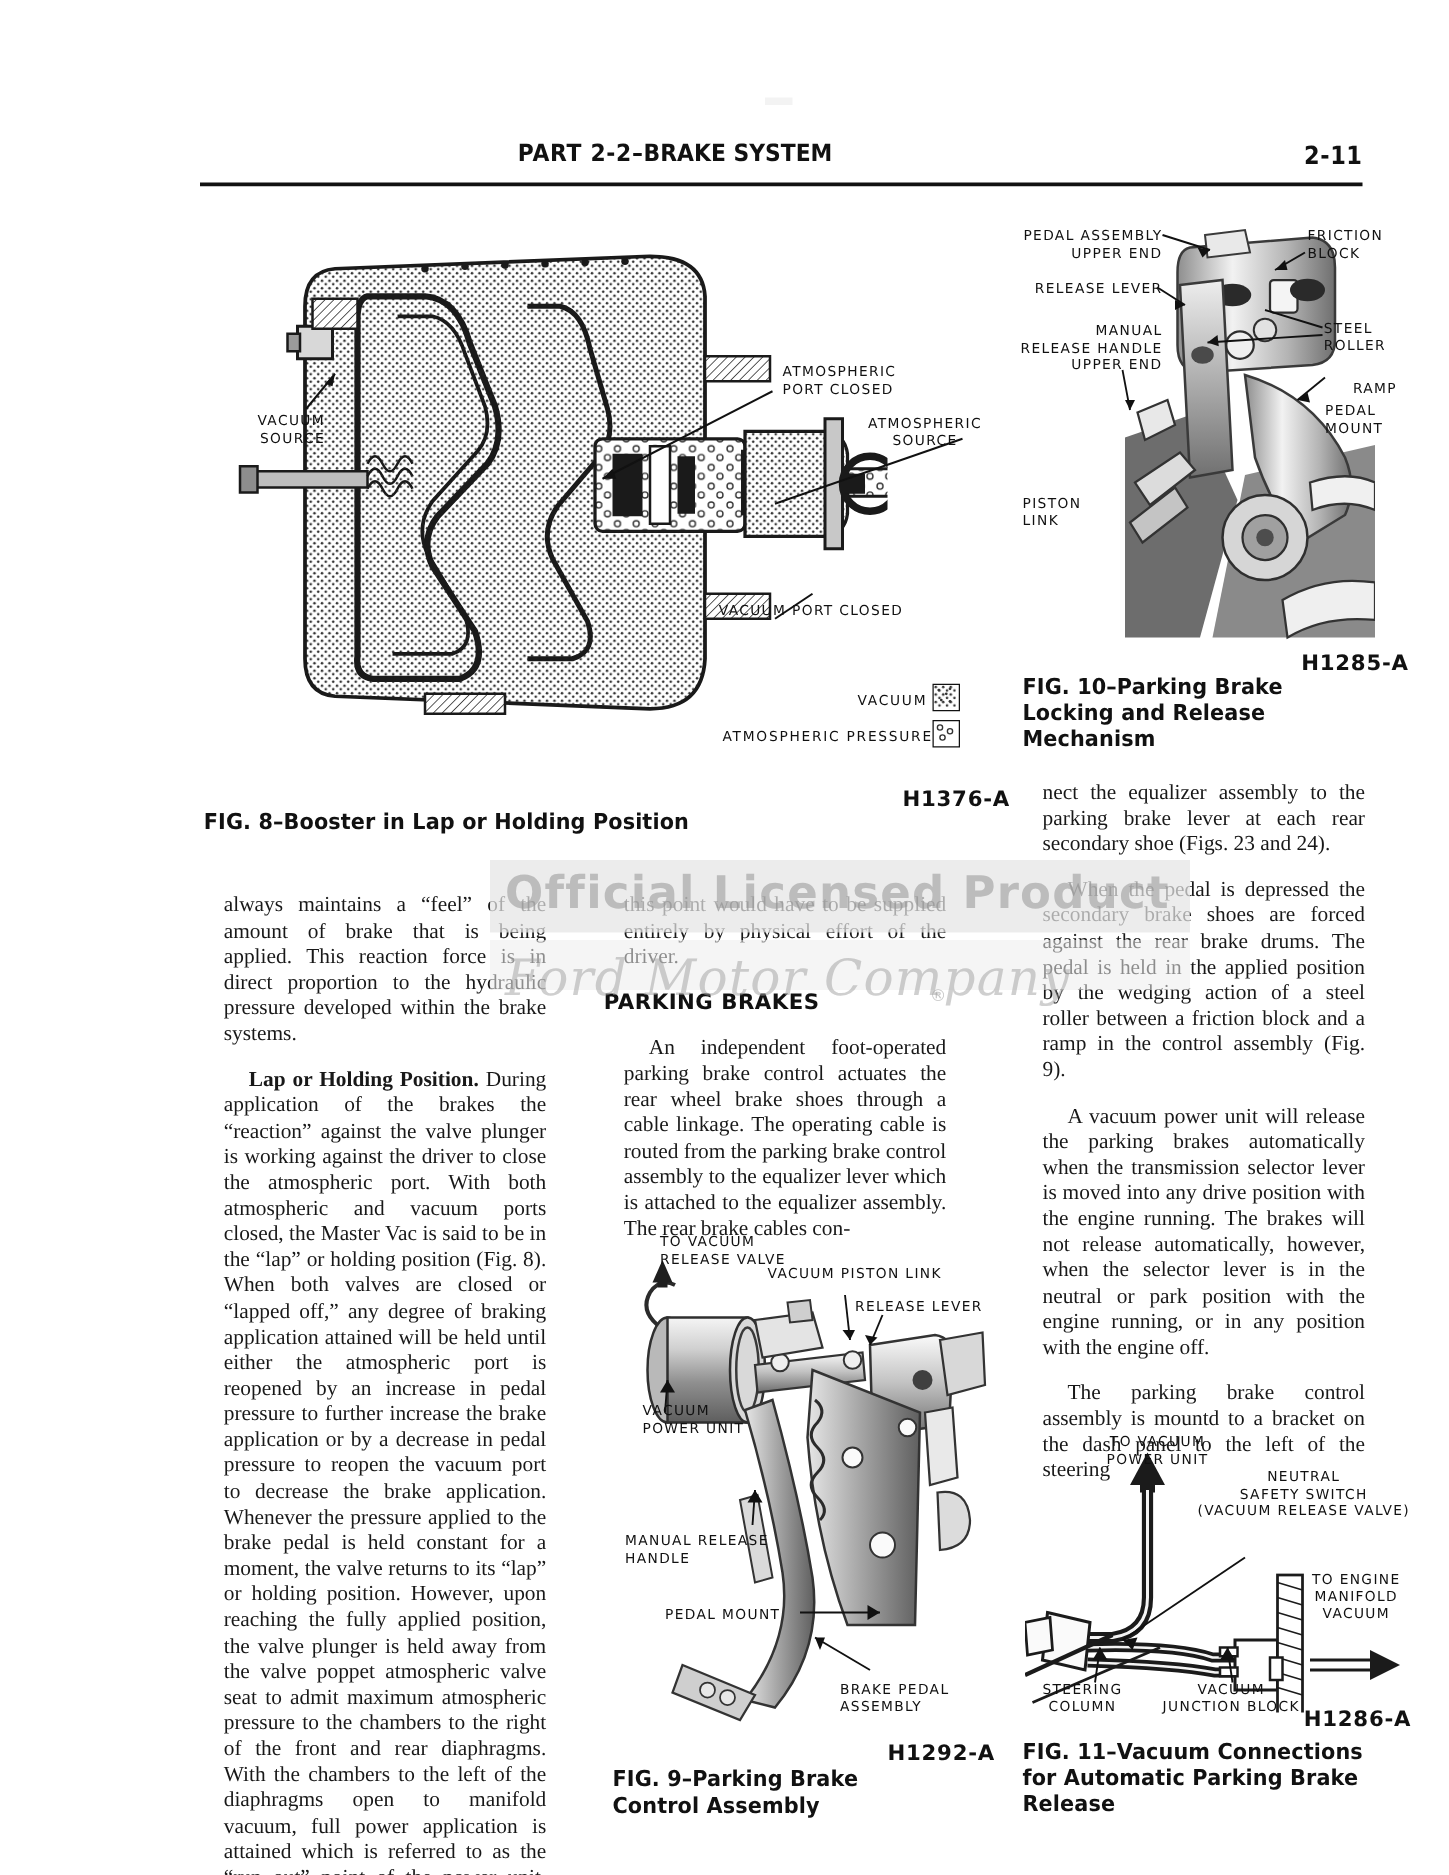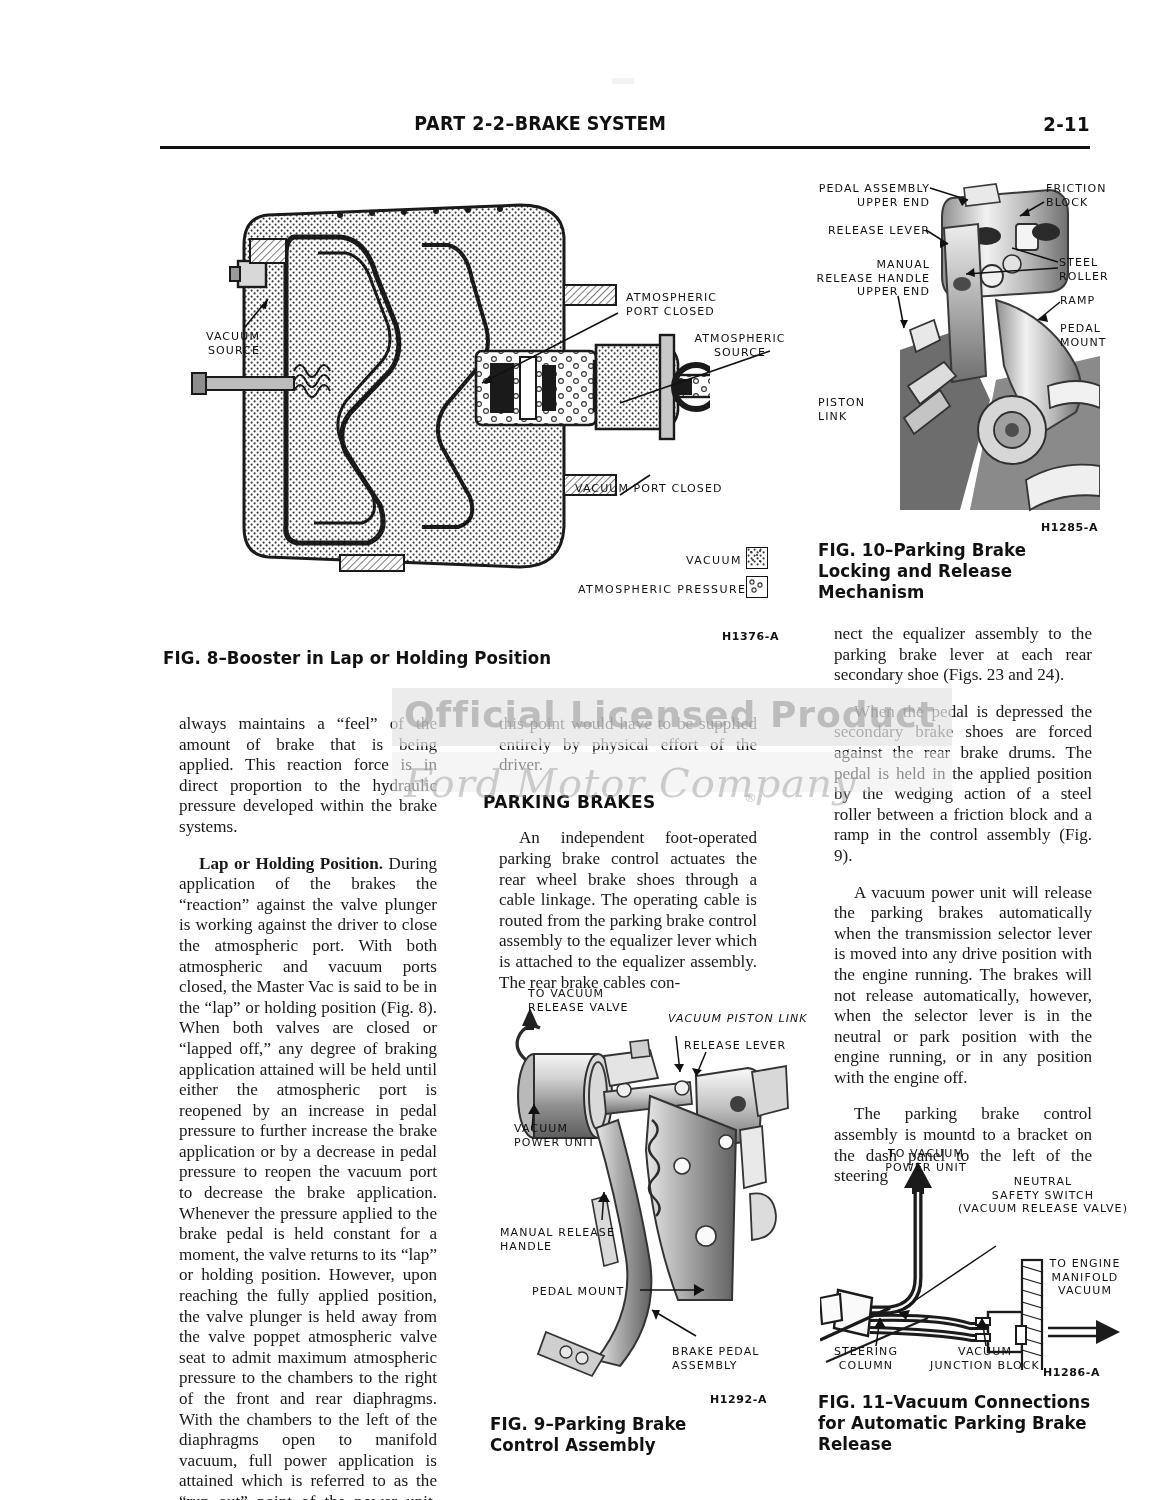--- a/index.html
+++ b/index.html
@@ -38,21 +38,21 @@
   .run-in{font-weight:bold;font-family:Liberation Serif, serif;}
 
   
   .fig-cap{
     position:absolute;font-family:"DejaVu Sans",sans-serif;font-weight:bold;
     font-size:17.5px;line-height:21px;color:#111;letter-spacing:.1px;
     transform:scaleX(.95);transform-origin:left top;
   }
   .fig-id{
     position:absolute;font-family:"DejaVu Sans",sans-serif;font-weight:bold;
-    font-size:11px;letter-spacing:.6px;color:#111;
+    font-size:17px;letter-spacing:.6px;color:#111;
   }
 
   
   .cal{
     position:absolute;font-family:"DejaVu Sans",sans-serif;font-size:11px;
     letter-spacing:1.1px;color:#111;line-height:13.5px;white-space:pre-line;
   }
   .cal.r{text-align:right;}
   .cal.c{text-align:center;}
 
@@ -278,21 +278,21 @@
   <div class="cal r" style="left:806px;top:182px;width:124px;">PEDAL ASSEMBLY
 UPPER END</div>
   <div class="cal" style="left:1046px;top:182px;width:106px;">FRICTION
 BLOCK</div>
   <div class="cal r" style="left:818px;top:224px;width:112px;">RELEASE LEVER</div>
   <div class="cal" style="left:1059px;top:256px;width:90px;">STEEL
 ROLLER</div>
   <div class="cal r" style="left:812px;top:258px;width:118px;">MANUAL
 RELEASE HANDLE
 UPPER END</div>
-  <div class="cal" style="left:1060px;top:294px;width:80px;">RAMP</div>
+  <div class="cal" style="left:1060px;top:304px;width:80px;text-align:center;">RAMP</div>
   <div class="cal" style="left:1060px;top:322px;width:80px;">PEDAL
 MOUNT</div>
   <div class="cal" style="left:818px;top:396px;width:70px;">PISTON
 LINK</div>
 
   <div class="art" style="left:806px;top:178px;">
     <svg width="350" height="240" viewBox="0 0 350 240">
       <g stroke="#111" stroke-width="1.5" fill="none">
         <path d="M124 10 L162 22"></path>
         <path d="M238 24 L214 38"></path>
@@ -391,21 +391,21 @@
       <path d="M46 332 L104 356 L92 376 L38 354 Z" fill="#cfcfcf" stroke="#333" stroke-width="1.8"></path>
       <circle cx="66" cy="352" r="6" fill="#e8e8e8" stroke="#333" stroke-width="1.4"></circle>
       <circle cx="82" cy="358" r="6" fill="#e8e8e8" stroke="#333" stroke-width="1.4"></circle>
 
       <path d="M92 200 L106 196 L118 262 L104 266 Z" fill="#dadada" stroke="#333" stroke-width="1.6"></path>
     </svg>
   </div>
 
   <div class="cal" style="left:528px;top:987px;width:140px;">TO VACUUM
 RELEASE VALVE</div>
-  <div class="cal" style="left:668px;top:1012px;width:160px;font-style:italic;">VACUUM PISTON LINK</div>
+  <div class="cal" style="left:614px;top:1012px;width:160px;">VACUUM PISTON LINK</div>
   <div class="cal" style="left:684px;top:1039px;width:120px;">RELEASE LEVER</div>
   <div class="cal" style="left:514px;top:1122px;width:110px;">VACUUM
 POWER UNIT</div>
   <div class="cal" style="left:500px;top:1226px;width:140px;">MANUAL RELEASE
 HANDLE</div>
   <div class="cal" style="left:532px;top:1285px;width:110px;">PEDAL MOUNT</div>
   <div class="cal" style="left:672px;top:1345px;width:116px;">BRAKE PEDAL
 ASSEMBLY</div>
 
   <div class="art" style="left:500px;top:980px;">

